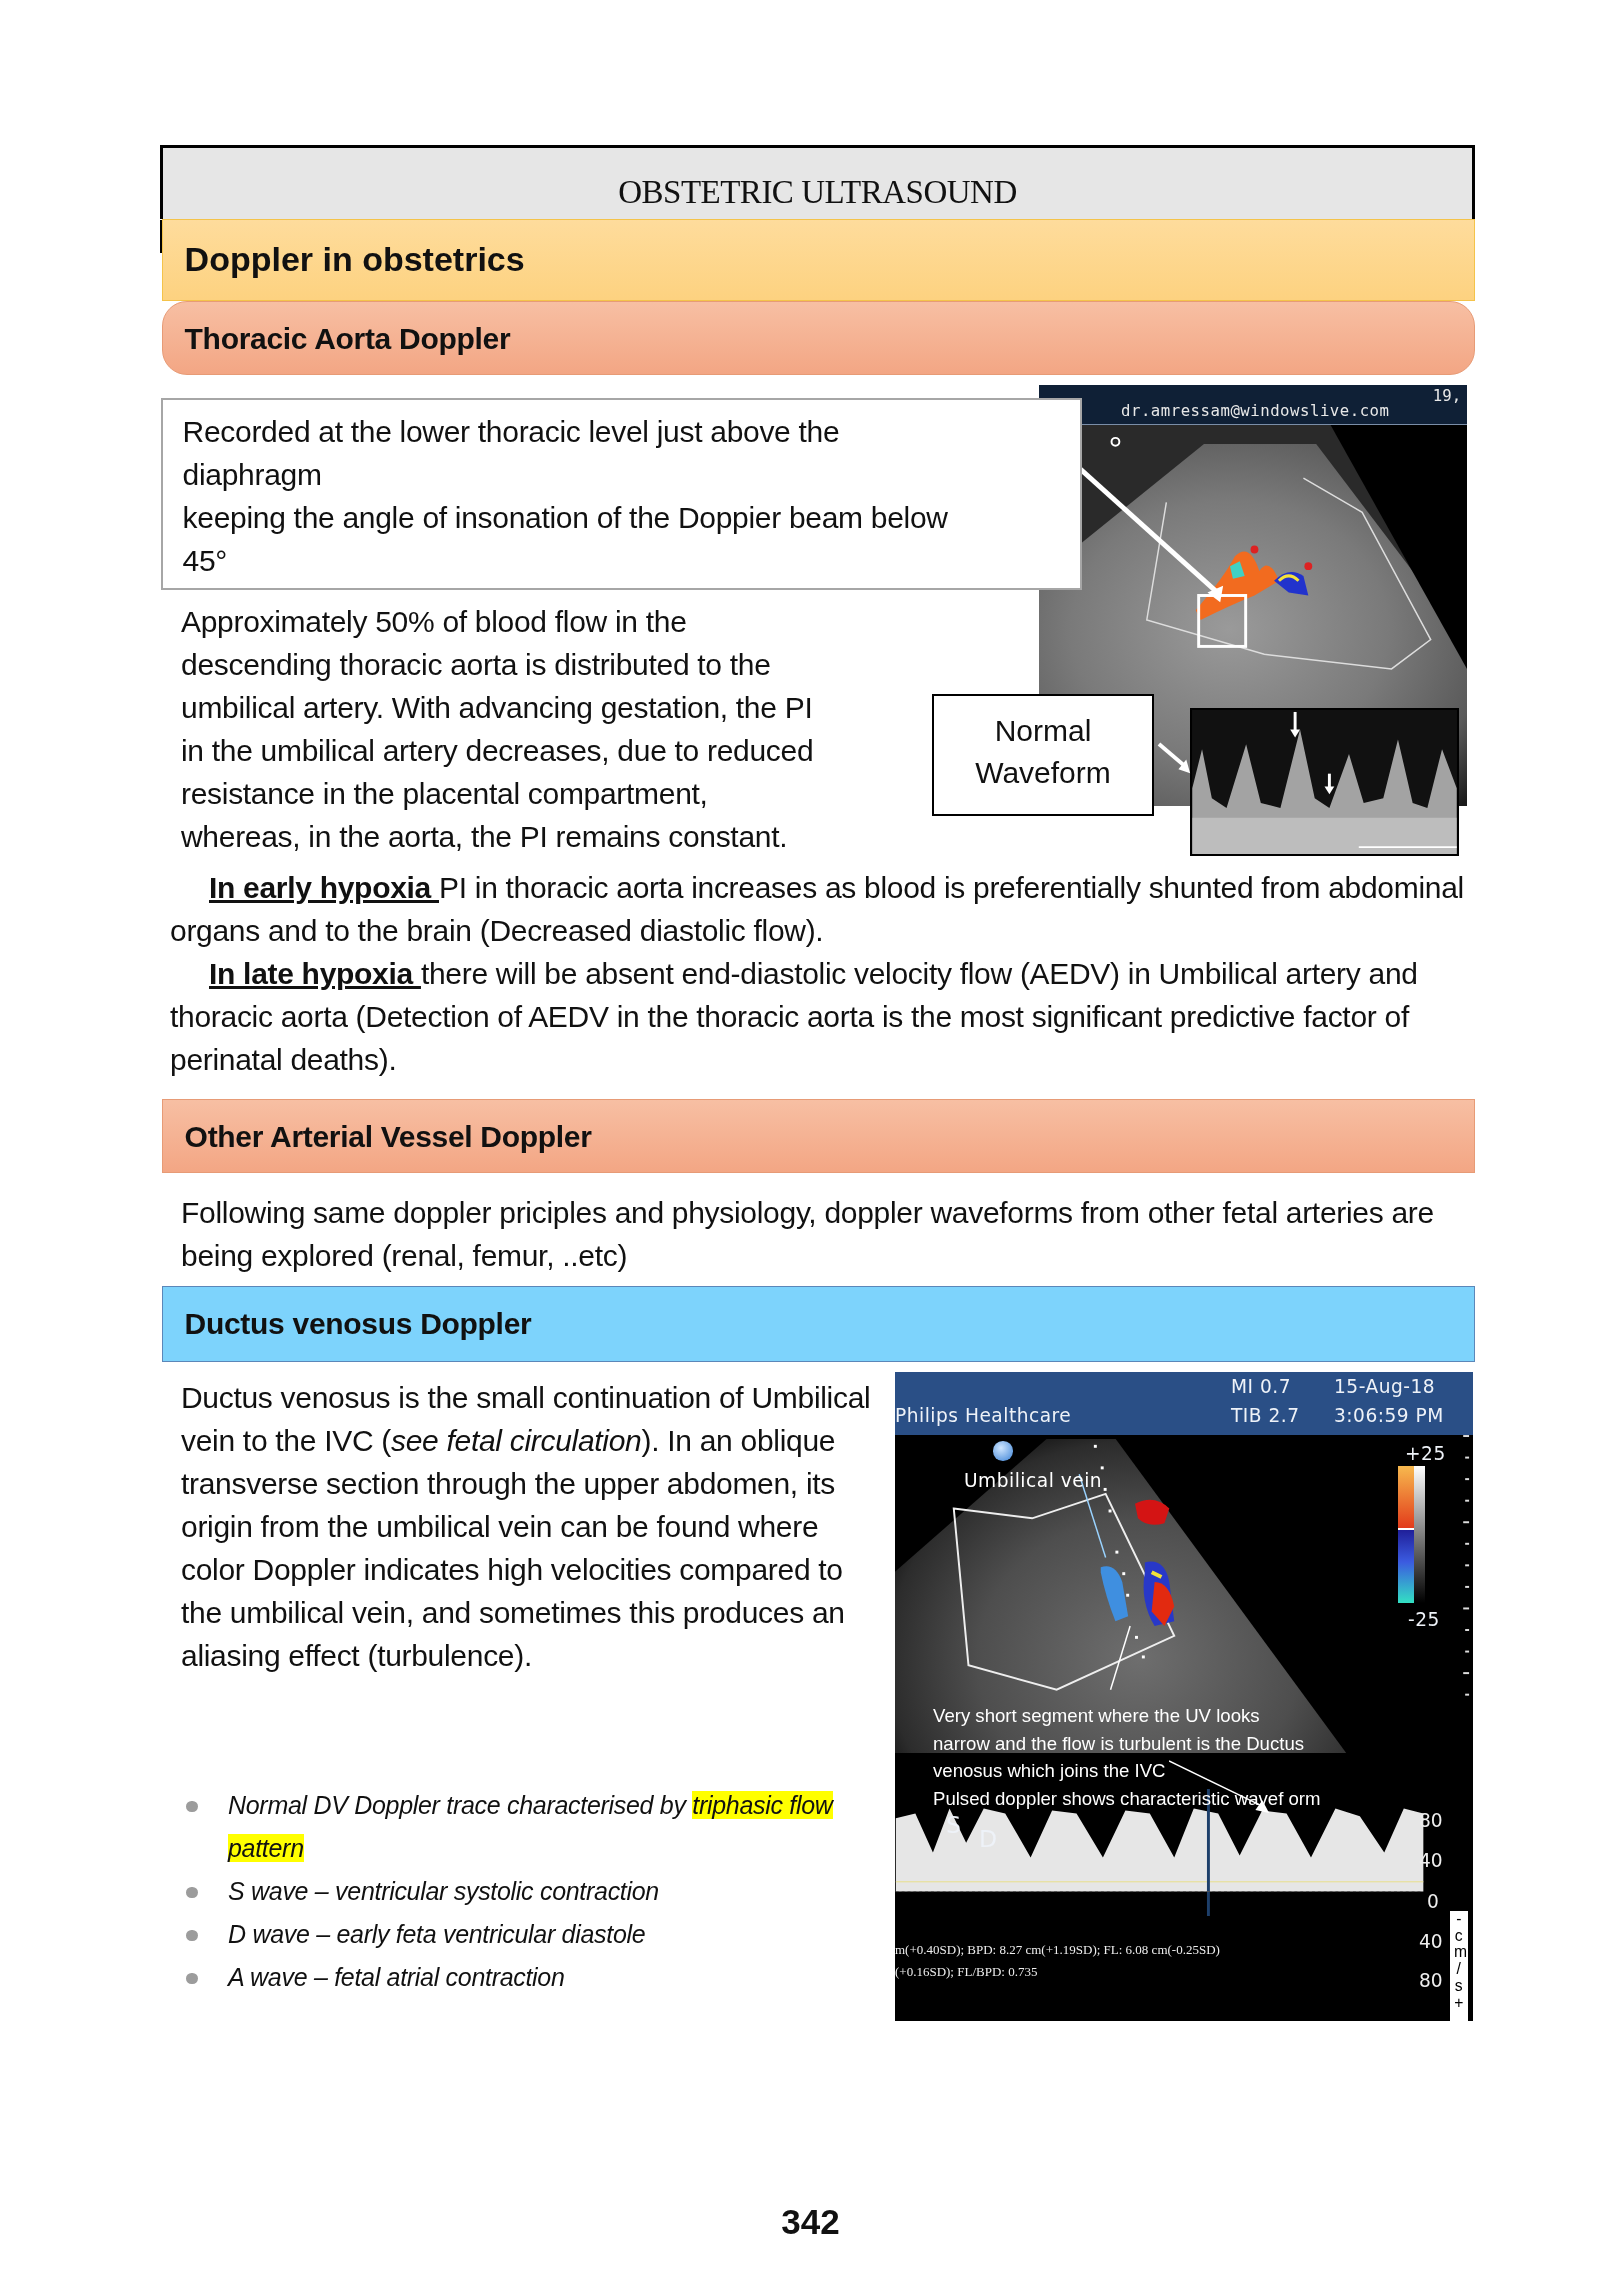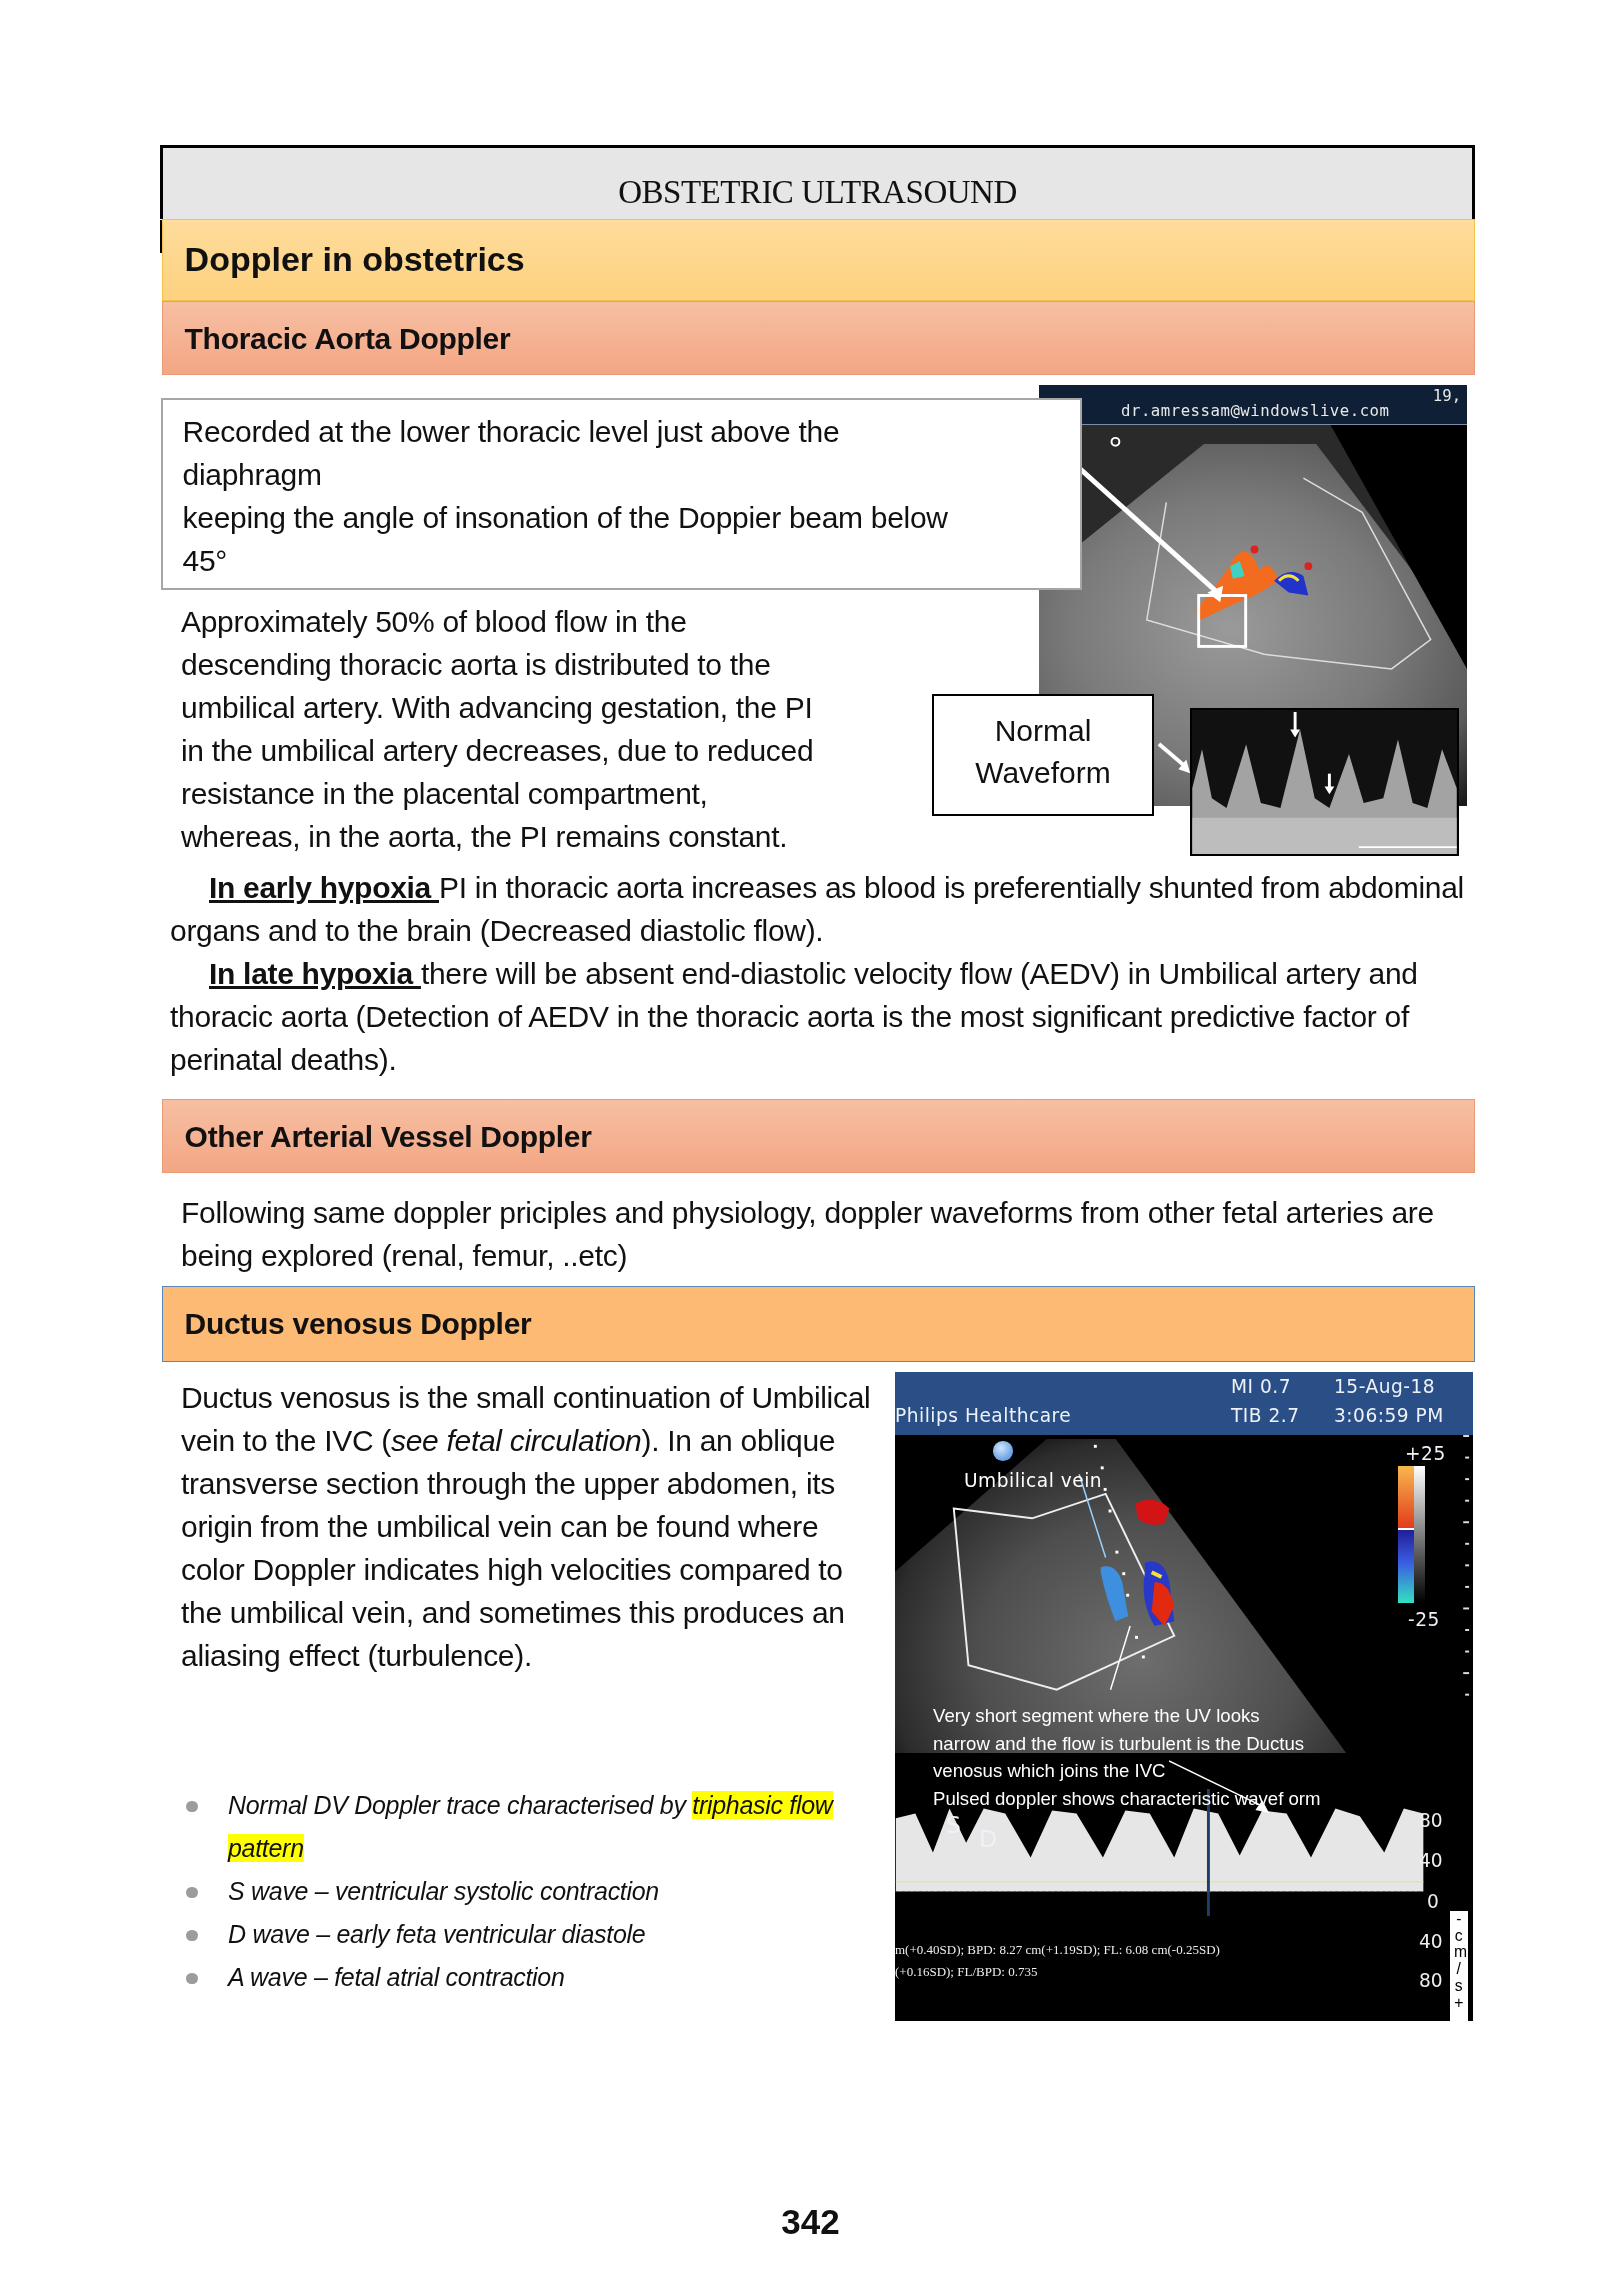--- a/index.html
+++ b/index.html
@@ -10,21 +10,21 @@
   .header-box { left: 160px; top: 145px; width: 1315px; height: 74px; background: #e6e6e6; border: 3.9px solid #000; border-bottom: none; box-sizing: border-box; }
   .header-left-ext { left: 160px; top: 220px; width: 3.9px; height: 33px; background: #000; }
   .header-title { left: 160px; top: 174px; width: 1315px; text-align: center; font-family: "Liberation Serif", serif; font-size: 33px; letter-spacing: -0.5px; color: #111; }
 
   .banner-main { left: 162px; top: 219px; width: 1313px; height: 82px; background: linear-gradient(#fedc9c, #fdd280); border: 1px solid #f4c34a; box-sizing: border-box; }
   .banner-main span { position: absolute; left: 21.6px; top: 19.6px; font-size: 34px; font-weight: bold; color: #111; }
 
   .sec-bar { left: 162px; width: 1313px; height: 76px; box-sizing: border-box; }
   .sec-bar span { position: absolute; left: 21.6px; top: 19.6px; font-size: 30px; font-weight: bold; color: #111; letter-spacing: -0.3px; }
   .sec-orange { background: linear-gradient(#f7bfa3, #f3a684); border: 1px solid #e79b76; }
-  .sec-blue { background: #fdba74; border: 1px solid #5b87b9; }
+  .sec-blue { background: #7dd3fc; border: 1px solid #5b87b9; }
 
   .body-text { font-family: "Liberation Sans", sans-serif; font-size: 30px; line-height: 43px; color: #111; letter-spacing: -0.3px; }
 
   .callout-box { left: 161px; top: 398px; width: 921px; height: 192px; border: 2.9px solid #a6a6a6; background: #fff; box-sizing: border-box; }
   .callout-box .body-text { position: absolute; left: 19.6px; top: 9.8px; width: 882px; }
 
   .img-aorta { left: 1039px; top: 385px; width: 428px; height: 421px; background: #2a2a2a; overflow: hidden; }
   .img-aorta .topbar { position: absolute; left: 0; top: 0; width: 100%; height: 39px; background: #0f2036; border-bottom: 1px solid #7a8ea8; }
   .img-aorta .email { position: absolute; left: 82px; top: 15.7px; font-family: "DejaVu Sans Mono", monospace; font-size: 15.7px; color: #e8e8e8; letter-spacing: 0.5px; }
   .img-aorta .frame { position: absolute; right: 5.9px; top: 1px; font-family: "DejaVu Sans Mono", monospace; font-size: 15.7px; color: #e8e8e8; }
@@ -69,21 +69,21 @@
 </head>
 <body>
 
 <div class="abs header-box"></div>
 <div class="abs header-left-ext"></div>
 <div class="abs header-title">OBSTETRIC ULTRASOUND</div>
 <div class="abs banner-main">
   <span>Doppler in obstetrics</span>
 </div>
 
-<div class="abs sec-bar sec-orange" style="top:301px;height:74px;">
+<div class="abs sec-bar sec-orange" style="top:301px;height:74px;border-radius:25px;">
   <span>Thoracic Aorta Doppler</span>
 </div>
 
 <div class="abs img-aorta">
   <div class="scan"></div>
   <div class="black-r"></div>
   <svg class="abs" style="left:0;top:0" width="428" height="421" viewBox="0 0 437 430">
     <polyline points="130,120 110,240 230,275 360,290 400,260 330,130 270,95" fill="none" stroke="#ddd" stroke-width="1.5"></polyline>
     <path d="M160,230 Q190,195 200,175 Q215,160 225,190 Q235,175 245,200 L220,215 Q195,225 165,240 Z" fill="#f26b1f"></path>
     <path d="M195,185 L205,180 L210,195 L198,198 Z" fill="#3fd1c5"></path>

